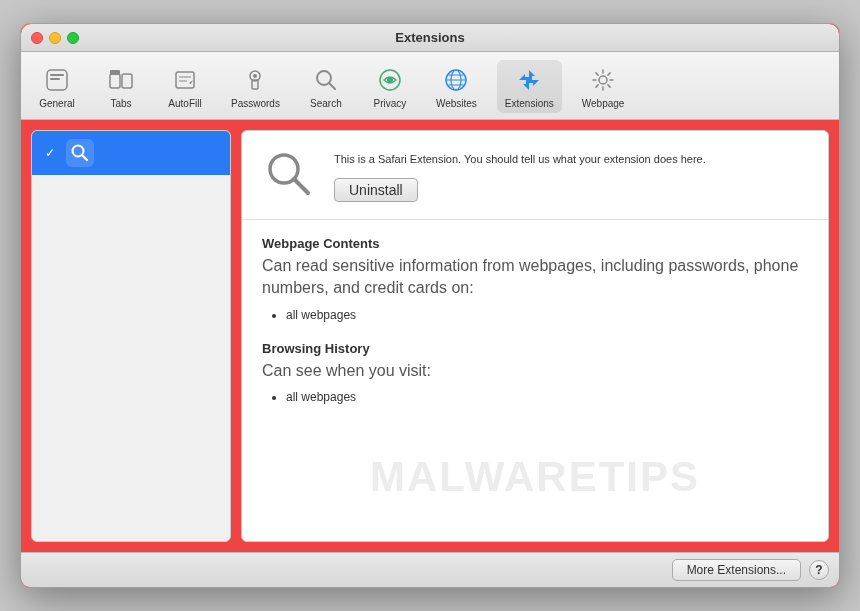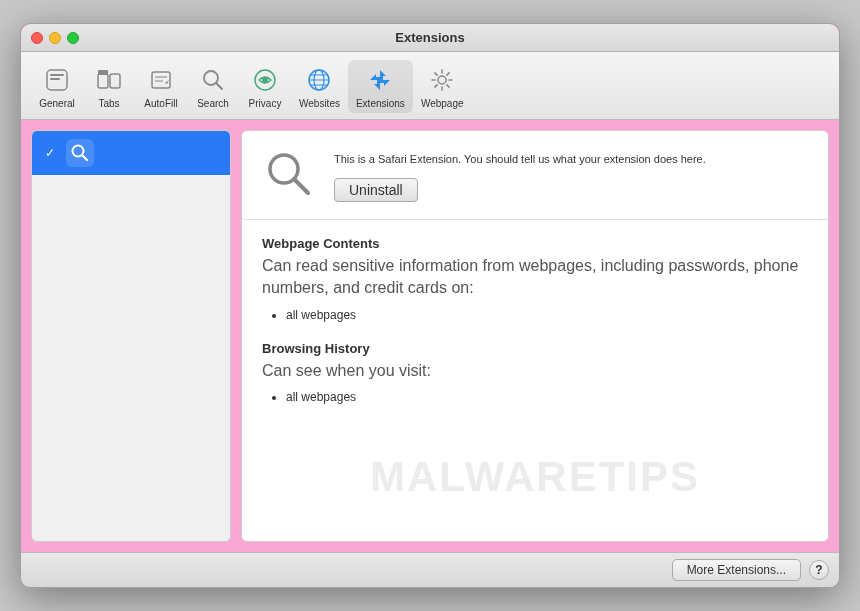--- a/index.html
+++ b/index.html
@@ -11,21 +11,21 @@
       justify-content: center;
       align-items: center;
       width: 860px;
       height: 611px;
       overflow: hidden;
     }
 
     .window {
       width: 820px;
       height: 565px;
-      background: #f9a8d4;
+      background: #ef4444;
       border-radius: 10px;
       box-shadow: 0 10px 40px rgba(0,0,0,0.4);
       display: flex;
       flex-direction: column;
       overflow: hidden;
       border: 1px solid #a0a0a0;
     }
 
     
     .titlebar {
@@ -62,21 +62,21 @@
       color: #333;
     }
 
     
     .toolbar {
       background: linear-gradient(to bottom, #f5f5f5, #e5e5e5);
       border-bottom: 1px solid #bbb;
       padding: 8px 10px 6px;
       display: flex;
       align-items: flex-end;
-      gap: 0;
+      gap: 12px;
       flex-shrink: 0;
     }
 
     .toolbar-item {
       display: flex;
       flex-direction: column;
       align-items: center;
       padding: 4px 8px;
       border-radius: 6px;
       cursor: pointer;
@@ -354,20 +354,30 @@
         <svg width="28" height="28" viewBox="0 0 28 28">
           <rect x="5" y="6" width="18" height="16" rx="2" fill="none" stroke="#888" stroke-width="1.5"></rect>
           <line x1="8" y1="11" x2="20" y2="11" stroke="#888" stroke-width="1.2"></line>
           <line x1="8" y1="15" x2="16" y2="15" stroke="#888" stroke-width="1.2"></line>
           <path d="M18 17 L22 14 L20 18 Z" fill="#888"></path>
         </svg>
       </div>
       <span class="toolbar-label">AutoFill</span>
     </div>
 
+    <div class="toolbar-item">
+      <div class="toolbar-icon icon-svg">
+        <svg width="28" height="28" viewBox="0 0 28 28">
+          <circle cx="14" cy="10" r="5" fill="none" stroke="#888" stroke-width="1.5"></circle>
+          <rect x="11" y="14" width="6" height="9" rx="1" fill="none" stroke="#888" stroke-width="1.5"></rect>
+          <circle cx="14" cy="10" r="2" fill="#888"></circle>
+        </svg>
+      </div>
+      <span class="toolbar-label">Passwords</span>
+    </div>
 
     <div class="toolbar-item">
       <div class="toolbar-icon icon-svg">
         <svg width="28" height="28" viewBox="0 0 28 28">
           <circle cx="12" cy="12" r="7" fill="none" stroke="#888" stroke-width="1.8"></circle>
           <line x1="17" y1="17" x2="23" y2="23" stroke="#888" stroke-width="2" stroke-linecap="round"></line>
         </svg>
       </div>
       <span class="toolbar-label">Search</span>
     </div>

